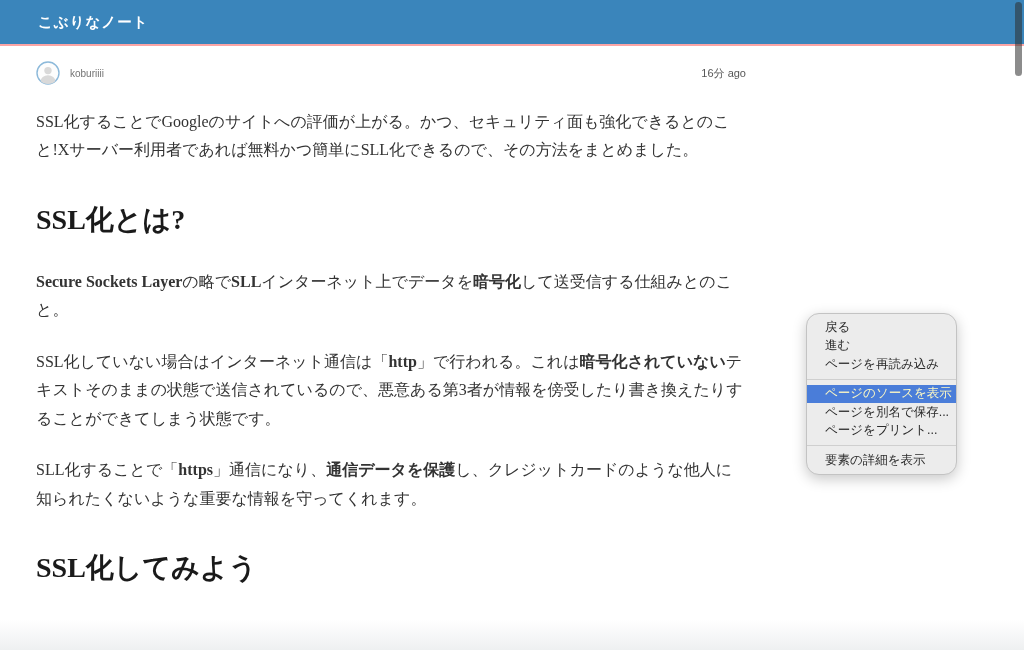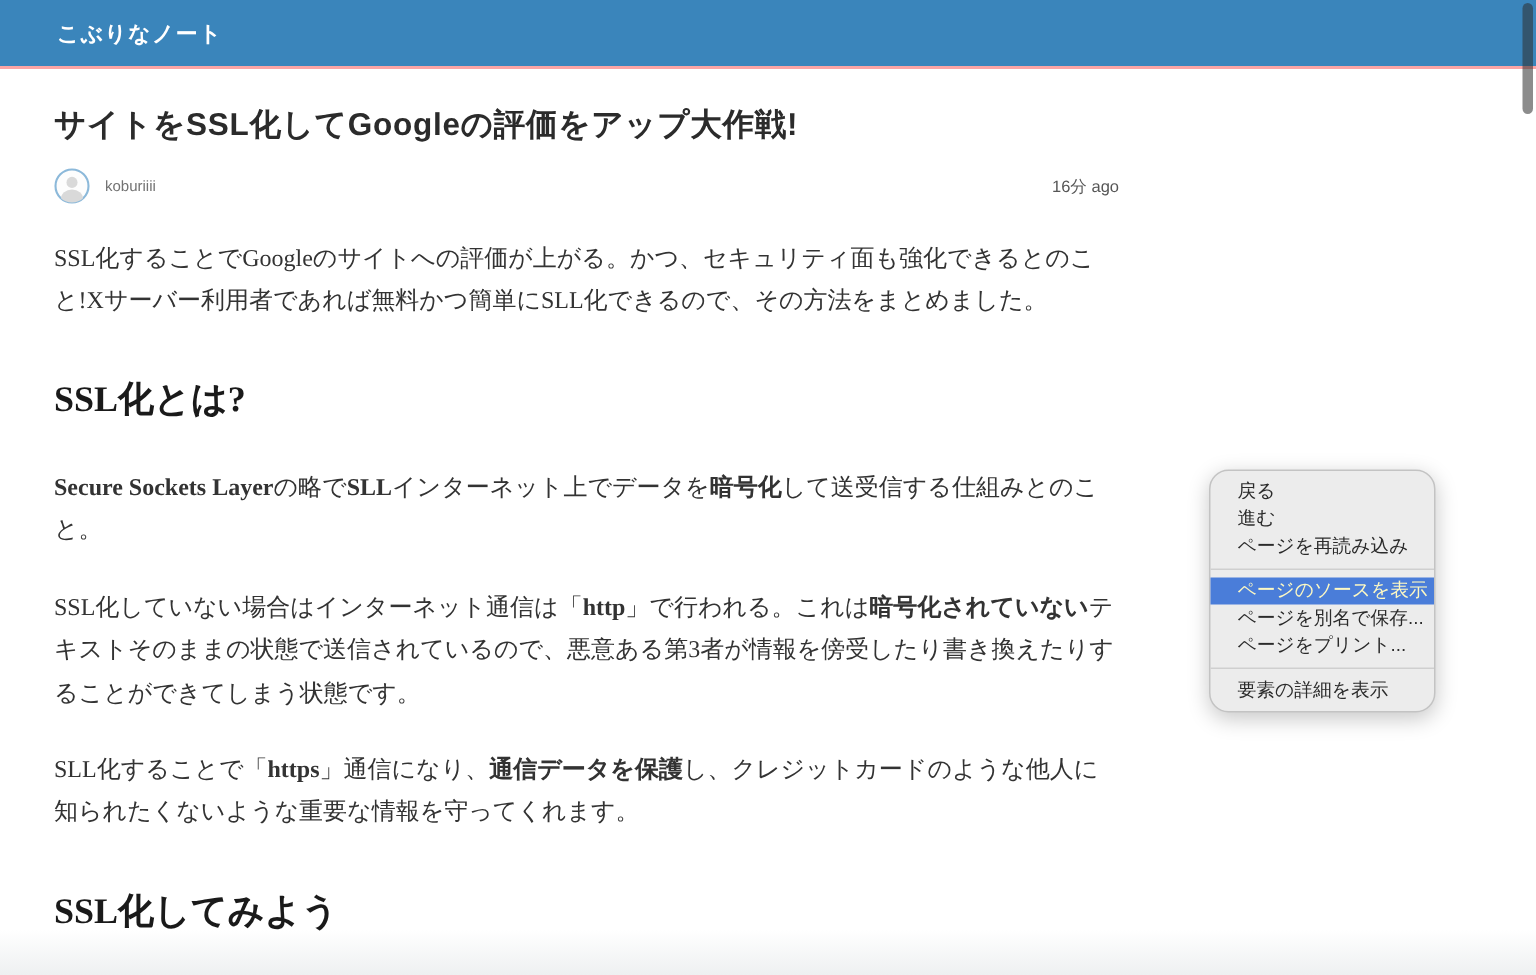--- a/index.html
+++ b/index.html
@@ -47,21 +47,21 @@
 
   .article-body {
     width:712px;
     font-family:"Liberation Serif","DejaVu Serif", serif;
     font-size:16px; color:#333333; line-height:1.78;
   }
   .article-body p { margin:23px 0 0; }
   .article-body h2 {
     margin:30px 0 0;
     font-family:"Liberation Serif","DejaVu Serif", serif;
-    font-size:24px; font-weight:bold; color:#1a1a1a;
+    font-size:28px; font-weight:bold; color:#1a1a1a;
   }
   .article-body b { font-weight:bold; }
 
   
   .context-menu {
     position:absolute; left:806px; top:313px; width:151px;
     background:#ececec;
     border:1px solid #c3c3c3; border-radius:13px;
     padding:4px 0;
     box-shadow:0 4px 14px rgba(0,0,0,0.22);
@@ -82,21 +82,20 @@
   }
 </style>
 </head>
 <body>
 
 <header class="site-header">
   <span class="site-title">こぶりなノート</span>
 </header>
 
 <main class="article">
-  <h1 class="article-title">サイトをSSL化してGoogleの評価をアップ大作戦!</h1>
 
   <div class="author-row">
     <span class="avatar">
       <svg width="24" height="24" viewBox="0 0 24 24">
         <defs>
             <clipPath id="avclip">
               <circle cx="12" cy="12" r="11"></circle>
             </clipPath>
           </defs>
         <circle cx="12" cy="12" r="11" fill="#fdfdfd" stroke="#8cb9da" stroke-width="1.4"></circle>

